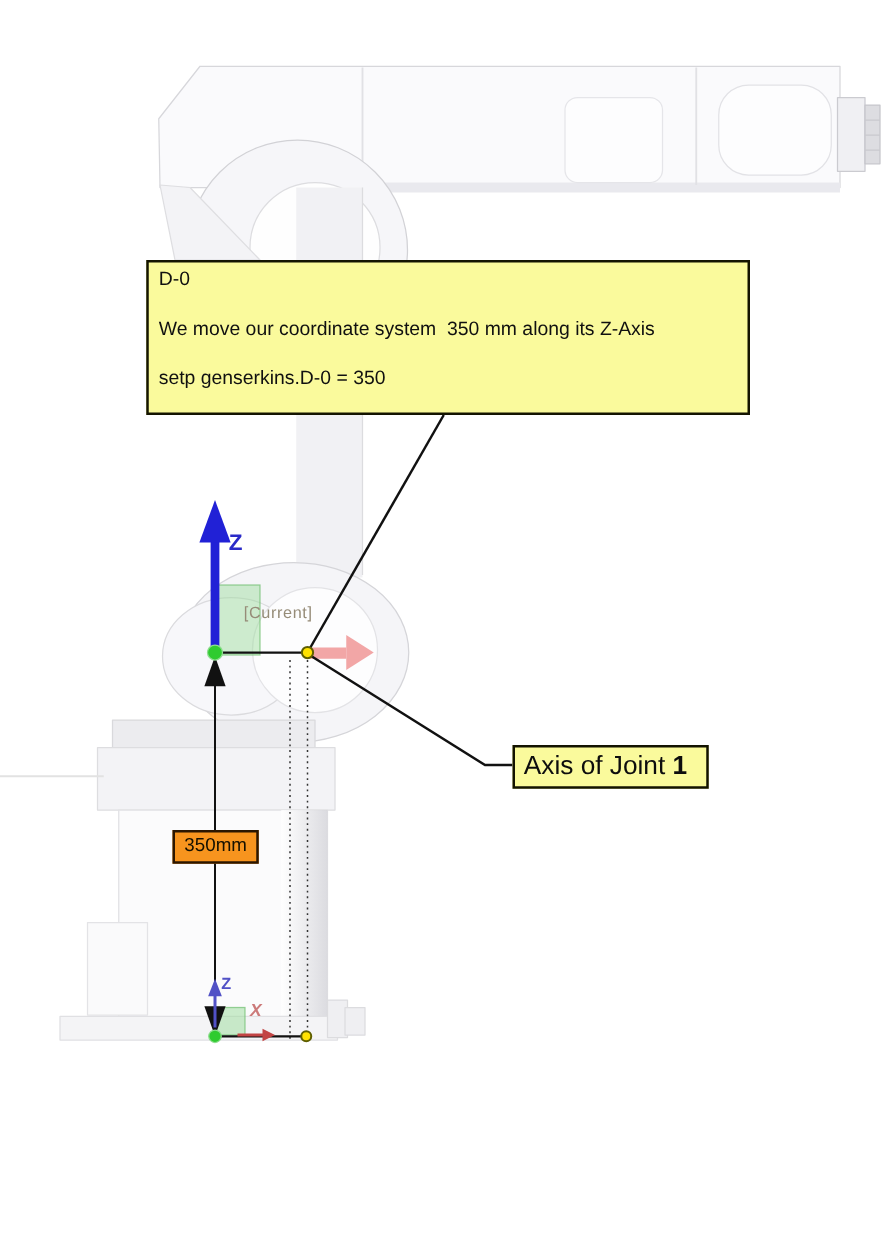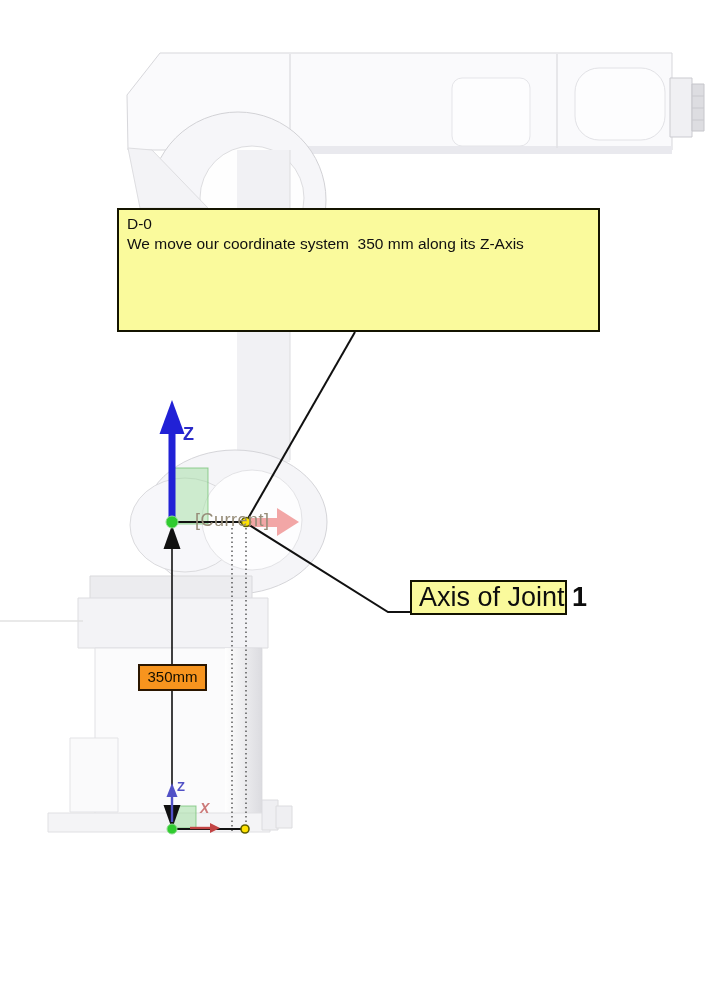--- a/index.html
+++ b/index.html
@@ -11,38 +11,38 @@
   }
   .layer{position:absolute;left:0;top:0;}
   
   .callout{
     position:absolute;left:117px;top:208px;width:483px;height:124px;
     box-sizing:border-box;background:var(--callout-bg,#FAFA9C);
     border:2px solid var(--callout-border,#141400);
     padding:4px 8px;font-size:15.5px;line-height:20px;color:#101010;
   }
   .callout-title{display:block;}
-  .callout-body{display:block;}
+  .callout-body{display:block;margin-top:20px;}
   .callout-body span{display:block;white-space:pre-wrap;}
   .callout-cmd{display:block;margin-top:19px;}
   .joint-label{
-    position:absolute;left:410px;top:580px;width:157px;height:35px;
+    position:absolute;left:410px;top:596px;width:157px;height:35px;
     box-sizing:border-box;background:var(--callout-bg,#FAFA9C);
-    border:2px solid #121200;font-size:27px;line-height:30px;
+    border:2px solid #121200;font-size:21px;line-height:30px;
     padding-left:7px;white-space:nowrap;color:#0d0d0d;
   }
   .joint-label b{font-weight:bold;}
   .dim-label{
     position:absolute;left:138px;top:664px;width:69px;height:27px;
     box-sizing:border-box;background:var(--dimension-bg,#F7941E);
     border:2px solid var(--dimension-border,#2B1600);
     font-size:15px;line-height:22px;text-align:center;color:#151000;
   }
   .current-label{
-    position:absolute;left:195px;top:510px;font-size:18px;
+    position:absolute;left:195px;top:482px;font-size:13px;
     color:var(--current-text,#968C78);letter-spacing:.5px;
   }
   .zlabel-top{
     position:absolute;left:183px;top:424px;font-size:18px;font-weight:bold;
     color:var(--z-label,#2A2AC8);
   }
   .zlabel-bottom{
     position:absolute;left:177px;top:779px;font-size:13px;font-weight:bold;
     color:var(--mini-z,#5151C6);
   }
@@ -144,20 +144,21 @@
       <circle cx="246" cy="522" r="4.5" style="fill:var(--marker-yellow,#FFE200);stroke:var(--marker-ring,#5F5F00)" stroke-width="1.6"></circle>
       <circle cx="245" cy="829" r="4" style="fill:var(--marker-yellow,#FFE200);stroke:var(--marker-ring,#5F5F00)" stroke-width="1.6"></circle>
     </g>
   </svg>
 
   <div class="callout">
     <span class="callout-title">D-0</span>
     <span class="callout-body">
       <span>We move our coordinate system  350 mm along its Z-Axis</span>
     </span>
+    <span class="callout-cmd">setp genserkins.D-0 = 350</span>
   </div>
 
   <div class="joint-label"><span>Axis of Joint </span><b>1</b></div>
 
   <div class="dim-label">350mm</div>
 
   <div class="current-label">[Current]</div>
 
   <div class="zlabel-top">Z</div>
 

